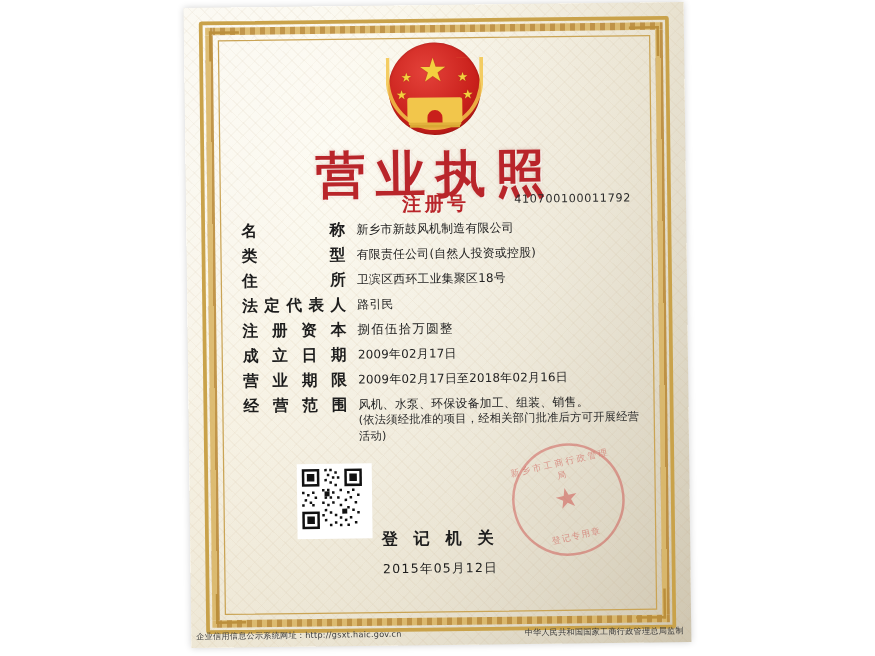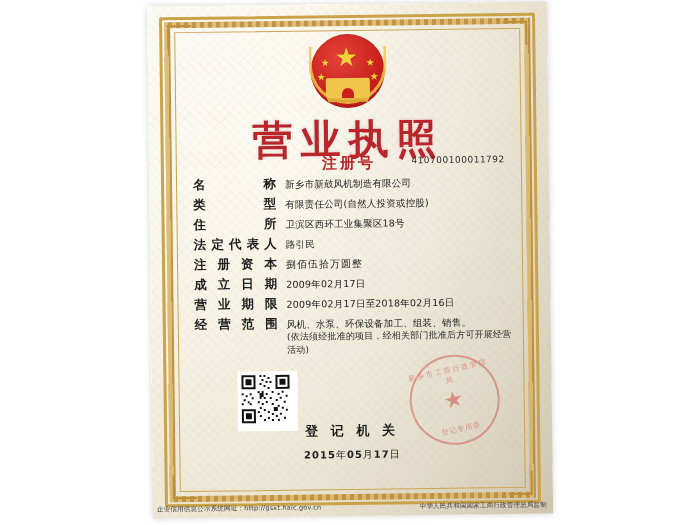--- a/index.html
+++ b/index.html
@@ -273,21 +273,21 @@
   }
   #issue-date {
     position: absolute;
     left: 0; right: 0;
     bottom: 54px;
     text-align: center;
     font-size: 10px;
     color: #1d1d1d;
     letter-spacing: 1px;
   }
-  #issue-date .num { font-weight: bold; }
+  #issue-date .num { font-weight: normal; }
 
   
   #footer-left {
     position: absolute;
     left: 4px;
     bottom: 4px;
     font-size: 6.5px;
     color: #3a3a3a;
     letter-spacing: .2px;
   }
@@ -450,20 +450,20 @@
 
     <div id="seal">
       <div class="seal-top">新乡市工商行政管理局</div>
       <div class="seal-star">★</div>
       <div class="seal-text">登记专用章</div>
     </div>
 
     <div id="authority">登 记 机 关</div>
 
     <div id="issue-date">
-      <span class="num">2015</span><span>年</span><span class="num">05</span><span>月</span><span class="num">17</span><span>日</span>
+      <span class="num">2015</span><span>年</span><span class="num">05</span><span>月</span><span class="num">12</span><span>日</span>
     </div>
 
     <div id="footer-left">企业信用信息公示系统网址：http://gsxt.haic.gov.cn</div>
     <div id="footer-right">中华人民共和国国家工商行政管理总局监制</div>
 
   </div>
 </div>
 
 </body></html>

